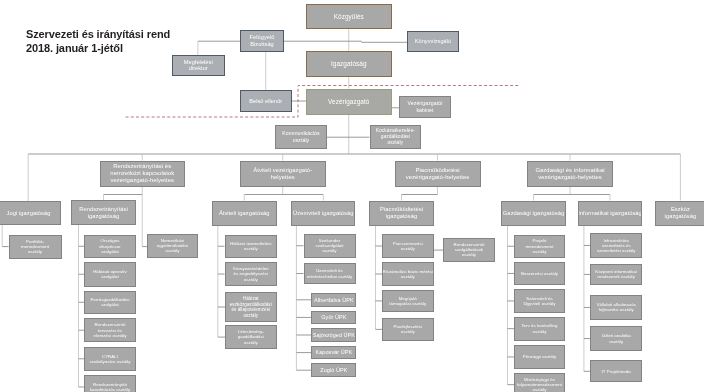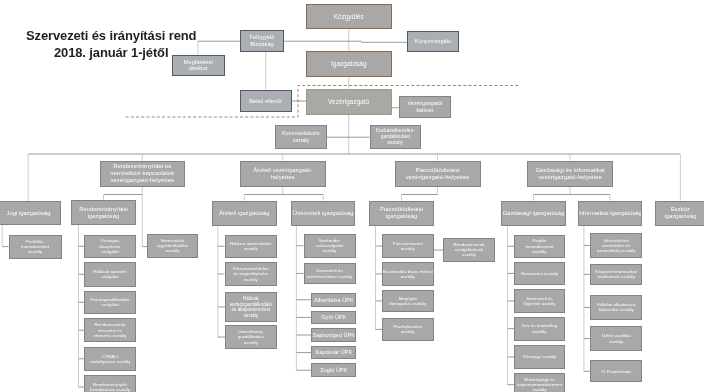--- a/index.html
+++ b/index.html
@@ -4,21 +4,21 @@
 <style>
 html,body{margin:0;padding:0;background:#ffffff;}
 body{width:704px;height:392px;overflow:hidden;font-family:"Liberation Sans",sans-serif;position:relative;}
 #stage{position:absolute;left:0;top:0;width:704px;height:392px;overflow:hidden;}
 #lines{position:absolute;left:0;top:0;}
 .box{position:absolute;box-sizing:border-box;background:#a8a8a8;color:#fff;display:flex;align-items:center;justify-content:center;text-align:center;line-height:1.2;overflow:hidden;letter-spacing:0.01em;white-space:nowrap;}
 .box.plain{border:0.8px solid #838383;}
 .box.dark{border:1.1px solid #515b66;background:#abafb3;}
 .box.brown{border:1.5px solid #8a6a48;}
 .box.green{border:1.3px solid #93a080;background:#a8a9a4;}
-#title{position:absolute;left:26px;top:26.5px;color:#231f20;font-size:13px;font-weight:700;line-height:1.36;white-space:pre-line;letter-spacing:-0.01em;text-align:center;}
+#title{position:absolute;left:26px;top:26.5px;color:#231f20;font-size:11px;font-weight:700;line-height:1.36;white-space:pre-line;letter-spacing:-0.01em;}
 </style>
 </head>
 <body>
 
 <div id="stage">
   <svg id="lines" width="704" height="392">
       <line x1="348.75" y1="29" x2="348.75" y2="51" stroke="#c4c4c4" stroke-width="0.85"></line>
       <line x1="284" y1="41.2" x2="361.5" y2="41.2" stroke="#8e8e8e" stroke-width="0.9"></line>
       <line x1="361.5" y1="41.2" x2="361.5" y2="42.3" stroke="#c4c4c4" stroke-width="0.85"></line>
       <line x1="361.5" y1="42.3" x2="407" y2="42.3" stroke="#8e8e8e" stroke-width="0.9"></line>

